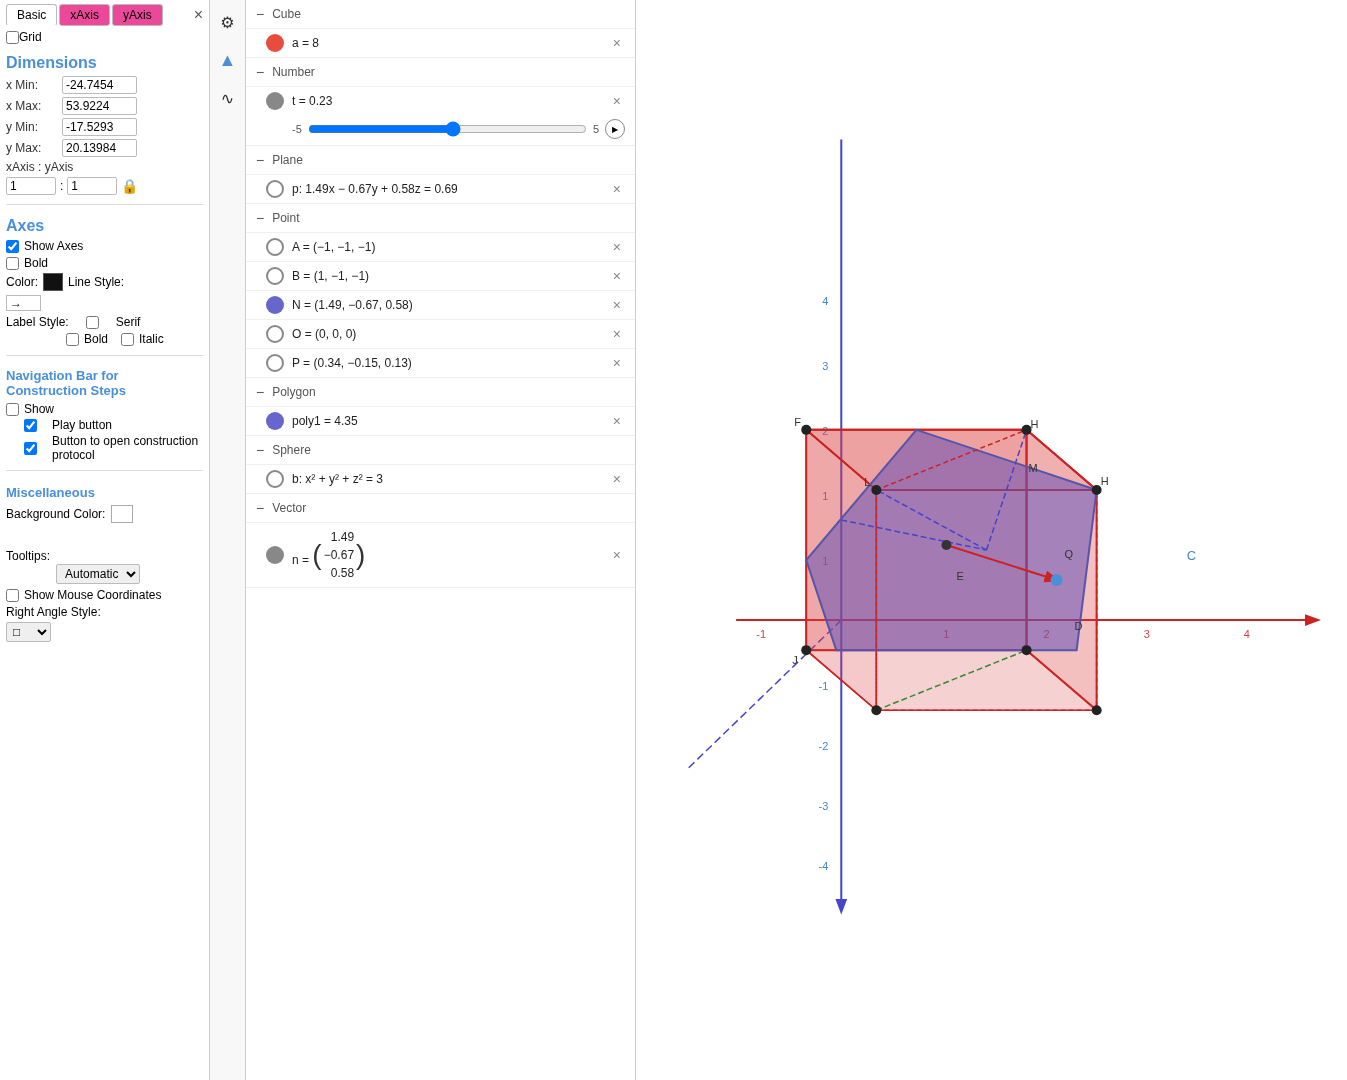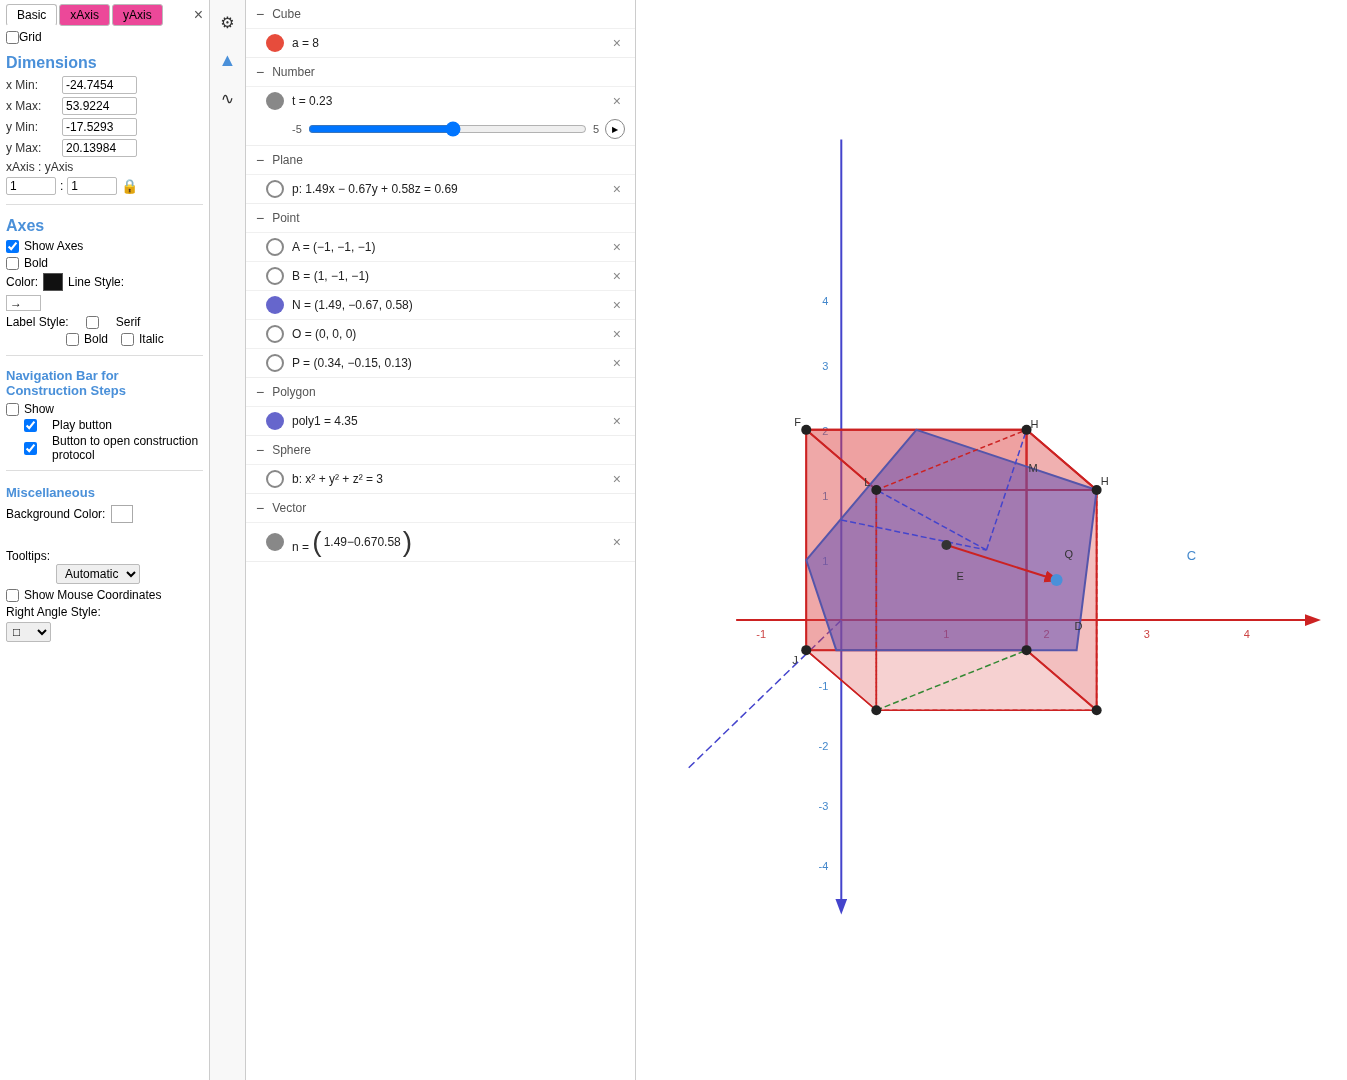--- a/index.html
+++ b/index.html
@@ -300,20 +300,21 @@
 
     
     .matrix-wrap {
       display: inline-flex;
       align-items: center;
       font-size: 12px;
     }
     .matrix-paren { font-size: 28px; font-weight: 100; color: #333; line-height: 1; }
     .matrix-col {
       display: flex;
+      flex-direction: column;
       align-items: flex-end;
       margin: 0 2px;
       font-size: 12px;
       line-height: 1.5;
     }
   </style>
 </head>
 <body>
 
 <div id="left-panel">

